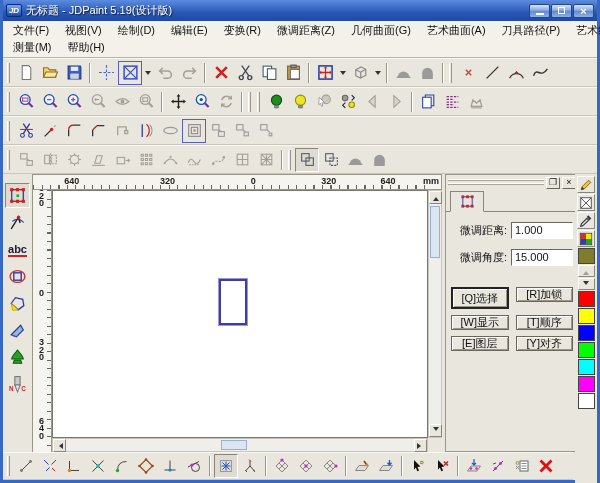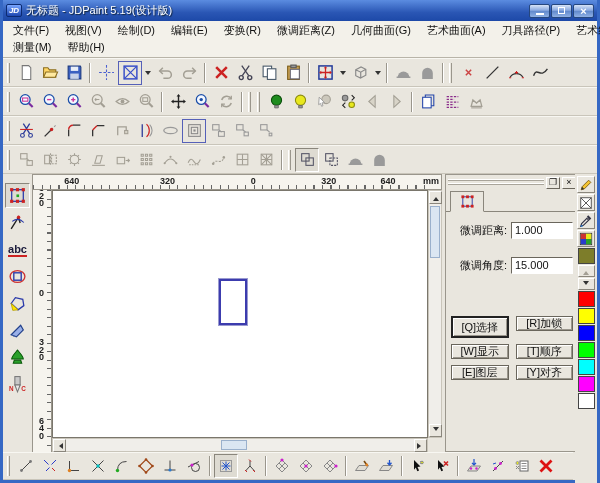--- a/index.html
+++ b/index.html
@@ -59,24 +59,24 @@
 .corner{grid-area:2/2;background:#e9e6de}
 
 .rpanel{width:134px;margin-left:3px;display:flex;flex-direction:column;background:#e9e6de;border:1px solid #9a968c;flex:0 0 auto}
 .rtitle{height:14px;display:flex;align-items:center;padding:2px 2px 1px;gap:2px;flex:0 0 auto}
 .groove{flex:1;height:7px;background:repeating-linear-gradient(#fff 0 1px,#a8a49a 1px 2px,transparent 2px 4px)}
 .rbtn{width:14px;height:12px;border:1px solid;border-color:#fff #6a665c #6a665c #fff;background:#e9e6de;font-size:9px;line-height:9px;text-align:center;color:#111}
 .rtabs{height:23px;display:flex;align-items:flex-end;padding-left:4px;position:relative;flex:0 0 auto}
 .rtabs::after{content:"";position:absolute;left:0;right:0;bottom:0;border-bottom:1px solid #8a867c}
 .rtab{width:34px;height:21px;border:1px solid #8a867c;border-bottom:1px solid #e9e6de;background:#e9e6de;display:flex;align-items:center;justify-content:center;z-index:1}
 .rtab svg{width:15px;height:15px}
-.rbody{padding:10px 5px 0;display:flex;flex-direction:column;gap:18px;font-size:11px;color:#111}
+.rbody{padding:10px 5px 0;display:flex;flex-direction:column;gap:10px;font-size:11px;color:#111}
 .frow{display:flex;align-items:center;justify-content:flex-end;gap:4px;white-space:nowrap}
 .fin{width:62px;height:17px;background:#fff;border:1px solid;border-color:#6a665c #fff #fff #6a665c;padding:0 3px;line-height:15px}
-.bgrid{display:grid;grid-template-columns:1fr 1fr;gap:6px 7px;margin-top:24px}
+.bgrid{display:grid;grid-template-columns:1fr 1fr;gap:6px 7px;margin-top:11px}
 .gbtn{height:15px;background:#e9e6de;border:1px solid #6a665c;box-shadow:inset 1px 1px 0 #fff,inset -1px -1px 0 #9a968c;font-size:11px;display:flex;align-items:center;justify-content:center;white-space:nowrap}
 .gbtn.def{border:2px solid #222;height:22px}
 
 .rstrip{position:absolute;right:0;top:0;bottom:-48px;width:22px;display:flex;flex-direction:column;align-items:center;padding-top:2px;gap:1px;background:#e9e6de;z-index:3}
 .ri{width:18px;height:17px;border:1px solid;border-color:#fff #8a867c #8a867c #fff;background:#e9e6de;display:flex;align-items:center;justify-content:center}
 .ri svg{width:14px;height:14px}
 .sw{width:17px;height:16px;border:1px solid #444}
 .sbtn{width:17px;height:12px;border:1px solid;border-color:#fff #8a867c #8a867c #fff;display:flex;align-items:center;justify-content:center;background:#e9e6de}
 
 .snapbar{height:28px;margin-right:24px}

